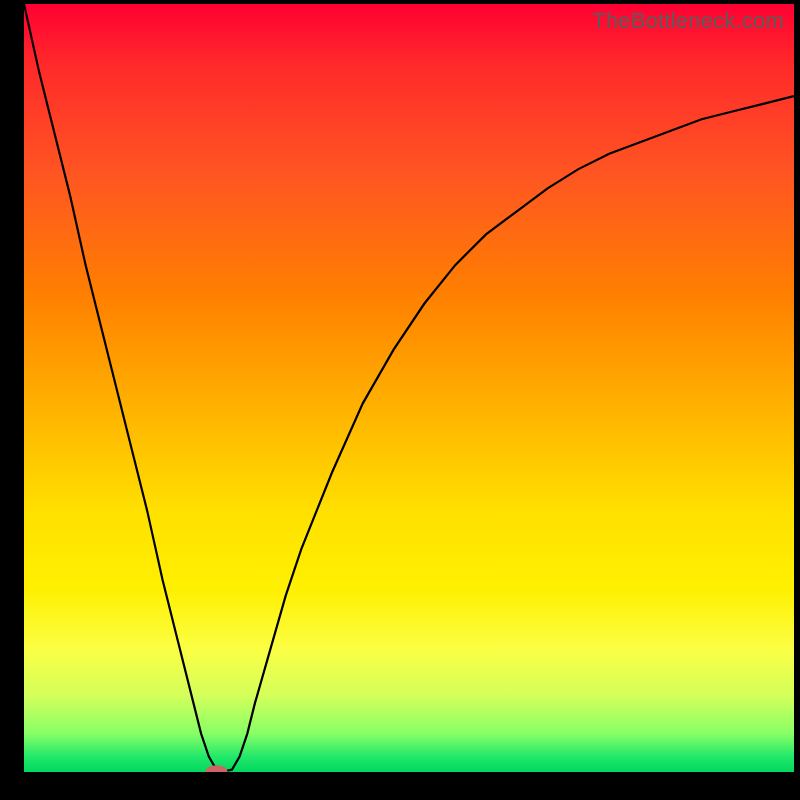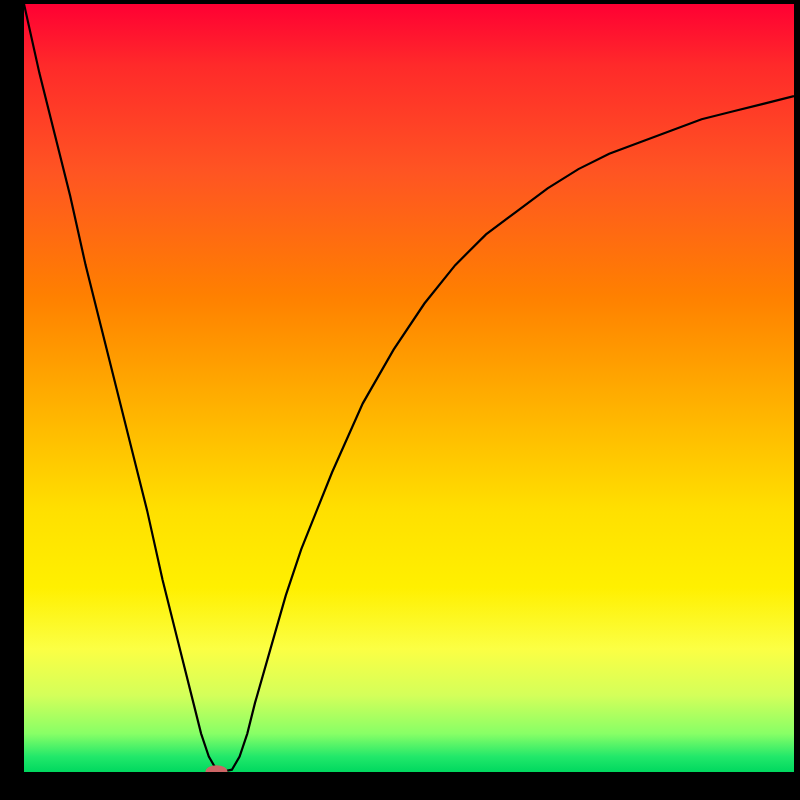--- a/index.html
+++ b/index.html
@@ -60,15 +60,16 @@
 
 <div class="frame">
 
   <div class="plot-area">
 
     <svg id="curve-svg" width="770" height="768" viewBox="0 0 770 768">
       <path id="curve-path" d="M0.00 0.00 L15.40 69.12 L30.80 130.56 L46.20 192.00 L61.60 261.12 L77.00 322.56 L92.40 384.00 L107.80 445.44 L123.20 506.88 L138.60 576.00 L154.00 637.44 L169.40 698.88 L177.10 729.60 L184.80 752.64 L192.50 765.70 L200.20 767.23 L207.90 765.70 L215.60 752.64 L223.30 729.60 L231.00 698.88 L246.40 645.12 L261.80 591.36 L277.20 545.28 L292.60 506.88 L308.00 468.48 L338.80 399.36 L369.60 345.60 L400.40 299.52 L431.20 261.12 L462.00 230.40 L492.80 207.36 L523.60 184.32 L554.40 165.12 L585.20 149.76 L616.00 138.24 L646.80 126.72 L677.60 115.20 L708.40 107.52 L739.20 99.84 L770.00 92.16" fill="none" stroke="#000" stroke-width="2.2"></path>
       <ellipse id="min-marker" cx="192.50" cy="767.23" rx="11" ry="6" fill="#cc6666"></ellipse>
     </svg>
 
+    <div class="watermark">TheBottleneck.com</div>
   </div>
 
 </div>
 
 </body></html>

